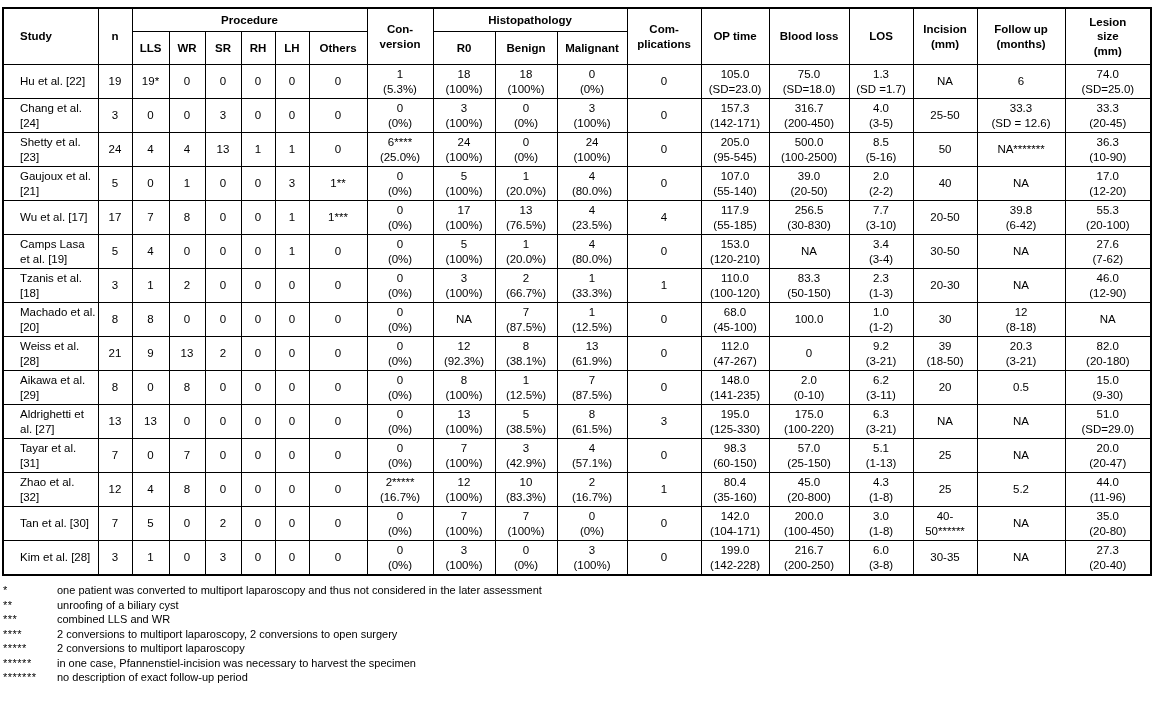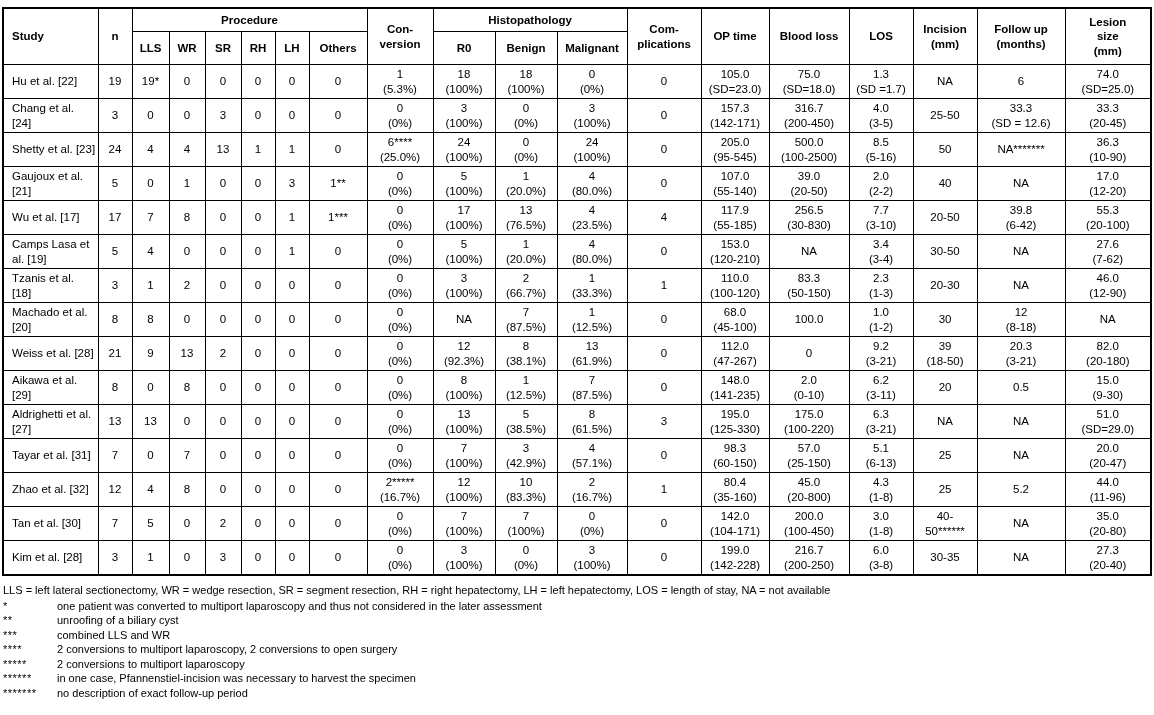--- a/index.html
+++ b/index.html
@@ -27,21 +27,21 @@
     border: 1px solid #000;
     font-size: 11.5px;
     line-height: 1.22;
     padding: 1px 2px;
     text-align: center;
     vertical-align: middle;
     white-space: pre-line;
     overflow: hidden;
   }
   table.studies th { font-weight: bold; }
-  table.studies .al { text-align: left; padding-left: 8px; }
+  table.studies .al { text-align: left; padding-left: 16px; }
   thead tr.group-row th { height: 20px; }
   thead tr.sub-row th { height: 30px; }
   tbody td { height: 31px; }
   .footnotes {
     margin: 7px 0 0 1px;
     font-size: 11px;
     line-height: 1.32;
   }
   .fn-legend { margin-bottom: 1px; }
   .fn-row { display: flex; }
@@ -444,21 +444,21 @@
           <td>3
 (42.9%)</td>
           <td>4
 (57.1%)</td>
           <td>0</td>
           <td>98.3
 (60-150)</td>
           <td>57.0
 (25-150)</td>
           <td>5.1
-(6-13)</td>
+(1-13)</td>
           <td>25</td>
           <td>NA</td>
           <td>20.0
 (20-47)</td>
         </tr>
         <tr>
           <td class="al">Zhao et al. [32]</td>
           <td>12</td>
           <td>4</td>
           <td>8</td>
@@ -542,21 +542,20 @@
 (3-8)</td>
           <td>30-35</td>
           <td>NA</td>
           <td>27.3
 (20-40)</td>
         </tr>
       </tbody>
   </table>
 
   <div class="footnotes">
-    <div class="fn-legend">LLS = left lateral sectionectomy, WR = wedge resection, SR = segment resection, RH = right hepatectomy, LH = left hepatectomy, LOS = length of stay, NA = not available</div>
     <div>
         <div class="fn-row">
           <span class="fn-marker">*</span>
           <span class="fn-text">one patient was converted to multiport laparoscopy and thus not considered in the later assessment</span>
         </div>
         <div class="fn-row">
           <span class="fn-marker">**</span>
           <span class="fn-text">unroofing of a biliary cyst</span>
         </div>
         <div class="fn-row">

